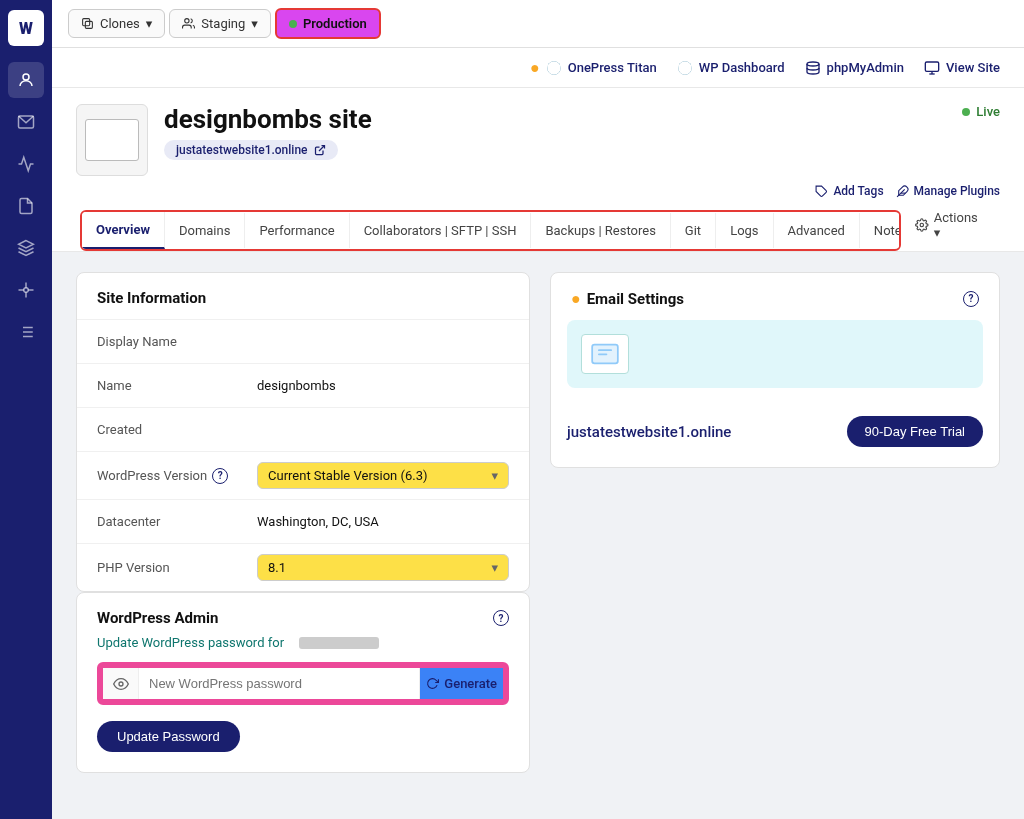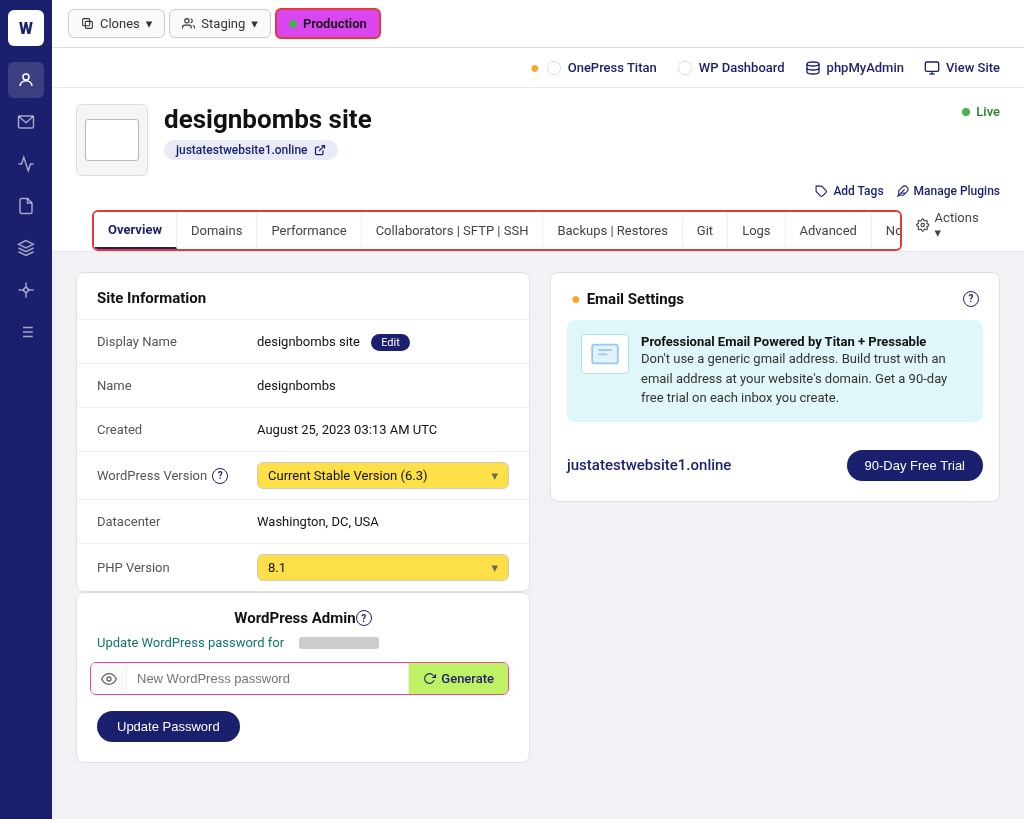--- a/index.html
+++ b/index.html
@@ -165,21 +165,21 @@
       font-weight: 500;
     }
 
     
     .tabs {
       display: flex;
       align-items: center;
       gap: 0;
       border: 2px solid #e53935;
       border-radius: 6px;
-      margin: 12px 0 0 16px;
+      margin: 12px 0 0 4px;
       overflow: hidden;
       width: fit-content;
     }
     .tab-item {
       padding: 10px 14px;
       font-size: 13px;
       color: #444;
       cursor: pointer;
       border-right: 1px solid #eee;
       white-space: nowrap;
@@ -271,58 +271,58 @@
       background: #fde047;
       cursor: pointer;
       gap: 8px;
       font-size: 13px;
       min-width: 220px;
     }
     .select-wrap .chevron { margin-left: auto; color: #666; }
 
     
     .wp-admin-header {
-      display: flex; align-items: center; justify-content: center;
+      display: flex; align-items: center; justify-content: space-between;
       padding: 16px 20px 0 20px;
     }
     .wp-admin-title { font-size: 15px; font-weight: 700; color: #111; }
     .wp-admin-subtitle {
       padding: 8px 20px 12px 20px;
       font-size: 13px;
       color: #0f766e;
       display: flex; align-items: center; gap: 6px;
     }
     .masked-text {
       display: inline-block;
       width: 80px; height: 12px;
       background: #ccc;
       border-radius: 3px;
       vertical-align: middle;
     }
     .password-field {
-      margin: 0 20px 16px 13px;
-      display: flex;
-      border: 1px solid #ec4899;
+      margin: 0 20px 16px 20px;
+      display: flex;
+      border: 6px solid #ec4899;
       border-radius: 6px;
       overflow: hidden;
     }
     .password-field-icon {
       width: 36px;
       display: flex; align-items: center; justify-content: center;
       color: #666; background: #fafafa; border-right: 1px solid #eee;
       cursor: pointer;
     }
     .password-input {
       flex: 1; border: none; outline: none;
       padding: 8px 10px; font-size: 13px; color: #999;
     }
     .generate-btn {
       display: flex; align-items: center; gap: 5px;
-      padding: 8px 14px;
-      background: #bef264;
+      padding: 8px 6px;
+      background: #3b82f6;
       border-left: 1px solid #eee;
       color: #1a1f6e;
       font-size: 13px;
       cursor: pointer;
       font-weight: 500;
     }
     .update-password-btn {
       margin: 0 20px 20px 20px;
       background: #1a1f6e;
       color: #fff;
@@ -576,34 +576,29 @@
     <div class="page-body">
 
       <div class="left-col">
 
         <div class="card">
           <div class="card-title">Site Information</div>
           <div class="info-table">
 
             <div class="info-row">
               <div class="info-label">Display Name</div>
-              <div class="info-value">
-                <span>designbombs site</span>
-                <span class="edit-badge">Edit</span>
-              </div>
             </div>
 
             <div class="info-row">
               <div class="info-label">Name</div>
               <div class="info-value">designbombs</div>
             </div>
 
             <div class="info-row">
               <div class="info-label">Created</div>
-              <div class="info-value">August 25, 2023 03:13 AM UTC</div>
             </div>
 
             <div class="info-row">
               <div class="info-label">
                 WordPress Version
                 <span class="info-icon">?</span>
               </div>
               <div class="info-value">
                 <div class="select-wrap">
                   <span>Current Stable Version (6.3)</span>
@@ -669,24 +664,20 @@
             <span class="info-icon">?</span>
           </div>
           <div class="email-promo">
             <div class="email-promo-icon">
               <svg width="28" height="22" viewBox="0 0 24 18" fill="none">
                 <rect x="1" y="1" width="22" height="16" rx="2" fill="#e3f2fd" stroke="#90caf9" stroke-width="1.5"></rect>
                 <rect x="6" y="5" width="12" height="1.5" rx="0.75" fill="#90caf9"></rect>
                 <rect x="6" y="8.5" width="8" height="1.5" rx="0.75" fill="#90caf9"></rect>
               </svg>
             </div>
-            <div>
-              <div class="email-promo-title">Professional Email Powered by Titan + Pressable</div>
-              <div class="email-promo-text">Don't use a generic gmail address. Build trust with an email address at your website's domain. Get a 90-day free trial on each inbox you create.</div>
-            </div>
           </div>
           <div class="email-domain-row">
             <span class="email-domain-url">justatestwebsite1.online</span>
             <button class="trial-btn">90-Day Free Trial</button>
           </div>
         </div>
       </div>
     </div>
   </div>
 </div>

